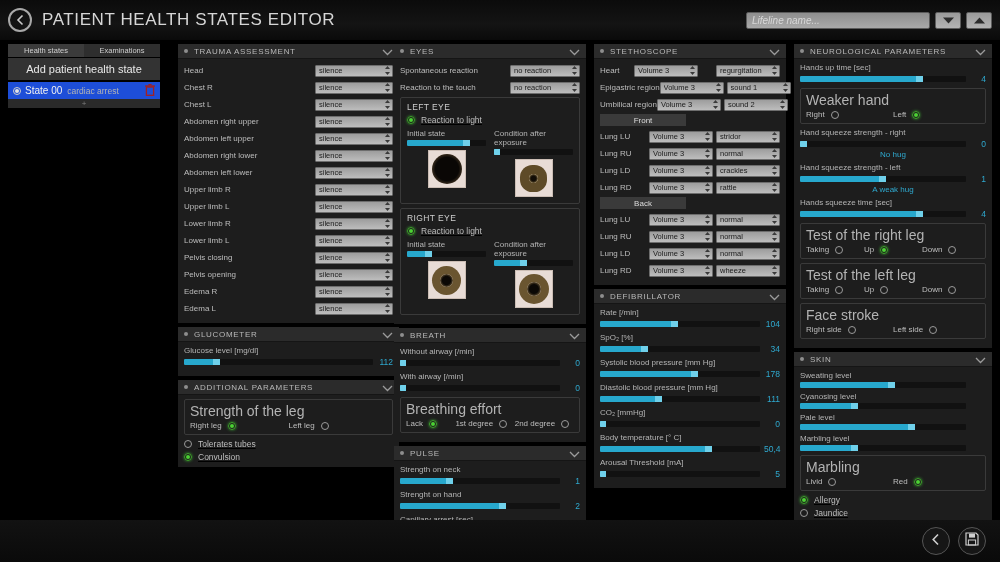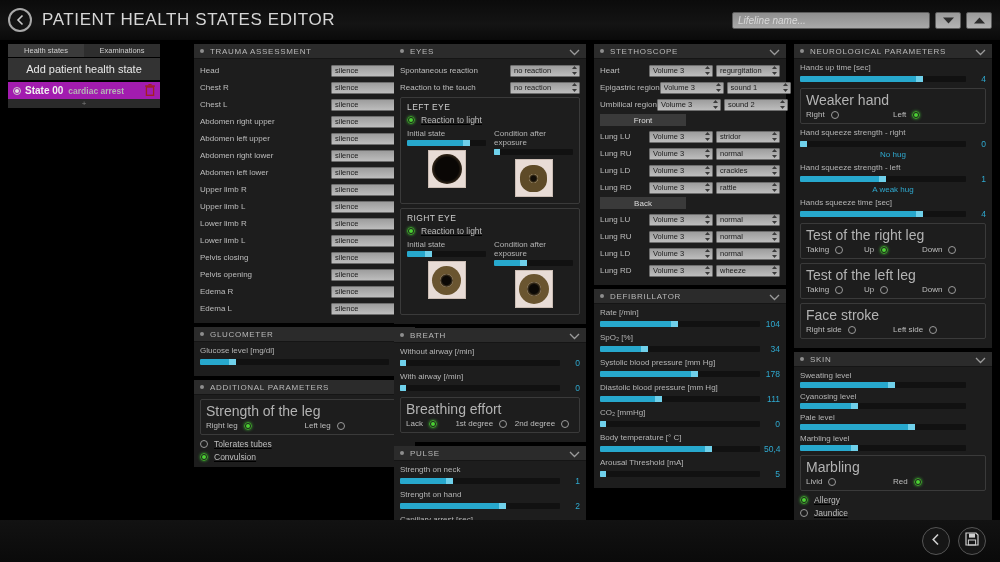--- a/index.html
+++ b/index.html
@@ -27,21 +27,21 @@
   .app-title {
     margin-left: 10px;
     color: #d6d6d6; font-size: 17px; letter-spacing: .6px;
     font-weight: normal; white-space: nowrap;
   }
   .header-right {
     margin-left: auto; display: flex; align-items: center; gap: 5px;
     padding-right: 8px;
   }
   .lifeline-input {
-    width: 198px; height: 17px;
+    width: 184px; height: 17px;
     background: linear-gradient(to bottom,#8e8e8e,#a9a9a9);
     border: 1px solid #5a5a5a; border-radius: 2px;
     color: #d8d8d8; font-size: 10px; font-style: italic;
     padding: 0 5px; font-family: "Liberation Sans", sans-serif;
     outline: none;
   }
   .lifeline-input::placeholder { color: #d8d8d8; font-style: italic; }
   .hdr-btn {
     width: 26px; height: 17px; border-radius: 2px;
     background: linear-gradient(to bottom,#9a9a9a,#b4b4b4);
@@ -49,21 +49,21 @@
     display: flex; align-items: center; justify-content: center;
   }
 
   
   .board {
     position: absolute; left: 0; top: 40px; width: 1000px; height: 480px;
     background: #000;
   }
   .col { position: absolute; top: 4px; }
   .col-0 { left: 8px;  width: 152px; }
-  .col-1 { left: 194px; width: 221px; }
+  .col-1 { left: 178px; width: 221px; }
   .col-2 { left: 394px; width: 192px; }
   .col-3 { left: 594px; width: 192px; }
   .col-4 { left: 794px; width: 198px; }
 
   .panel { background: #1d1d1d; margin-bottom: 4px; }
   .panel-head {
     height: 15px; background: #2b2b2b;
     display: flex; align-items: center; padding: 0 6px;
     border-bottom: 1px solid #151515;
   }
@@ -85,22 +85,22 @@
     font-size: 7.5px; color: #cfcfcf;
     background: #2e2e2e;
   }
   .tab.active { background: #3b3b3b; }
   .add-state {
     height: 22px; background: #333333;
     display: flex; align-items: center; justify-content: center;
     color: #e8e8e8; font-size: 11px; margin-top: 1px;
   }
   .state-row {
-    height: 17px; background: #a21caf; margin-top: 2px;
-    display: flex; align-items: center; padding: 0 5px; font-weight: bold;
+    height: 17px; background: #1d4ed8; margin-top: 2px;
+    display: flex; align-items: center; padding: 0 5px;
   }
   .radio-g {
     width: 8px; height: 8px; border-radius: 50%;
     border: 1px solid #cfcfcf; flex: none; margin-right: 4px;
     display: flex; align-items: center; justify-content: center;
   }
   .radio-g i { width: 4px; height: 4px; border-radius: 50%; background: #e4e4e4; display:block; }
   .state-name { color: #f0f0f0; font-size: 10px; margin-right: 5px; }
   .state-sub { color: #b4b4b4; font-size: 8.5px; }
   .trash { margin-left: auto; }
@@ -755,21 +755,21 @@
           <span class="lbl">Heart</span>
           <div class="sel sel-w64">
             <span>Volume 3</span>
             <span class="stepper">
               <svg width="5" height="9" viewBox="0 0 5 9">
                   <polygon points="2.5,0 5,3 0,3" fill="#3a3a3a"></polygon>
                   <polygon points="2.5,9 0,6 5,6" fill="#3a3a3a"></polygon>
                 </svg>
               </span>
           </div>
-          <div class="sel sel-w64" style="margin-left:3px">
+          <div class="sel sel-w64" style="margin-left:18px">
             <span>regurgitation</span>
             <span class="stepper">
               <svg width="5" height="9" viewBox="0 0 5 9">
                   <polygon points="2.5,0 5,3 0,3" fill="#3a3a3a"></polygon>
                   <polygon points="2.5,9 0,6 5,6" fill="#3a3a3a"></polygon>
                 </svg>
               </span>
           </div>
         </div>
         <div class="frow">

